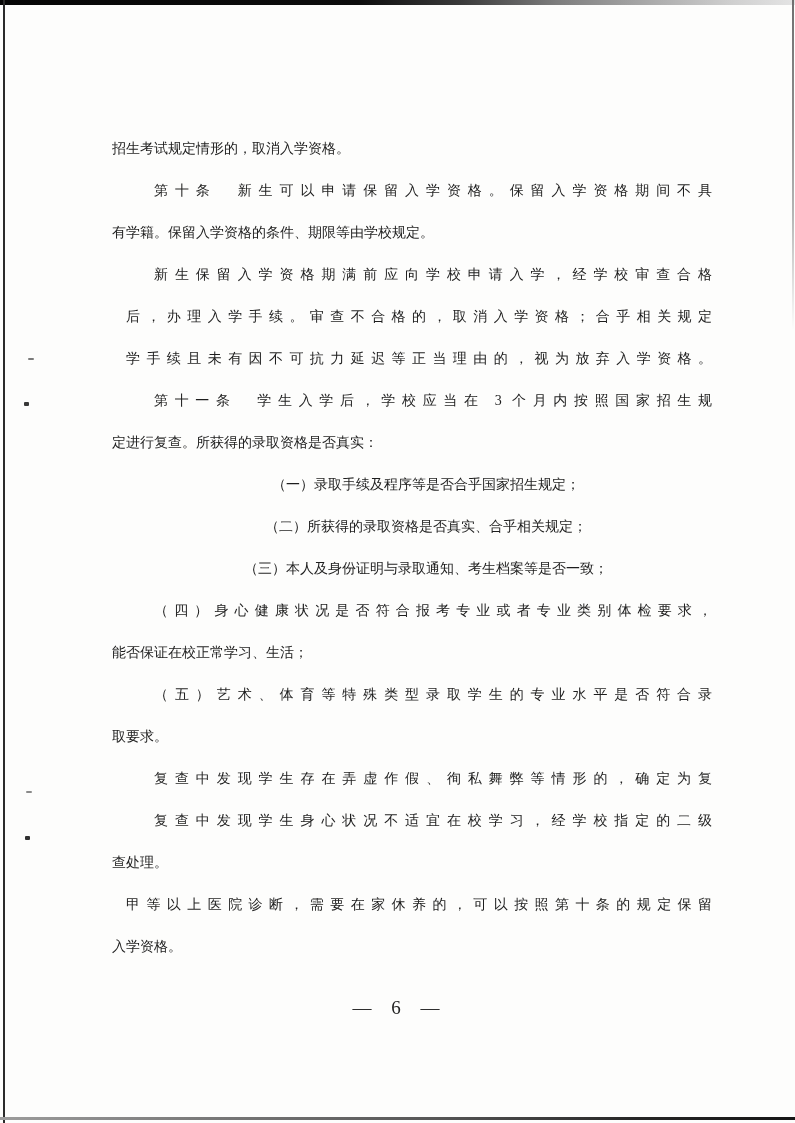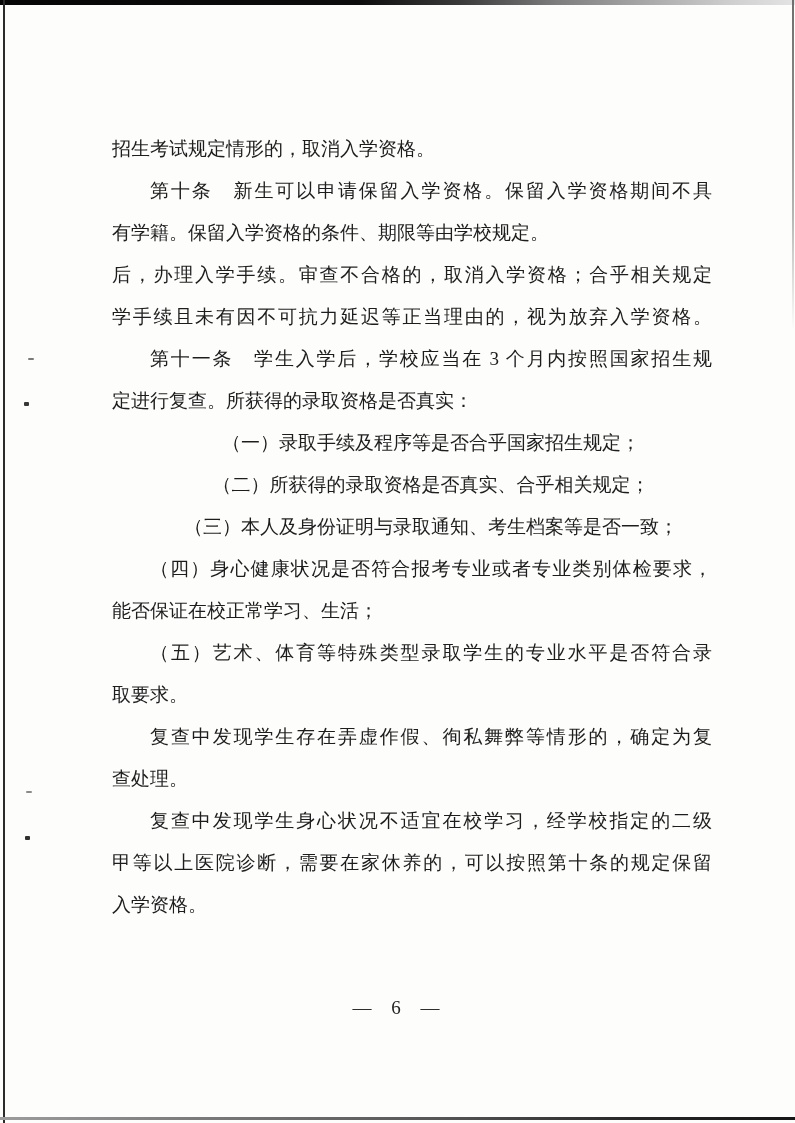--- a/index.html
+++ b/index.html
@@ -34,26 +34,26 @@
   .speck-2 { left: 24px; top: 402px; width: 5px; height: 4px; background: #383838; }
   .speck-3 { left: 26px; top: 791px; width: 6px; height: 2px; background: #8a8a8a; }
   .speck-4 { left: 25px; top: 836px; width: 5px; height: 4px; background: #303030; }
 
   .text-block {
     position: absolute;
     left: 112px;
     top: 128px;
     width: 600px;
     color: #1d1d1d;
-    font-size: 19px;
+    font-size: 14px;
     line-height: 42px;
   }
   .line { min-height: 42px; }
   .line.indent { text-indent: 2em; text-align: center; }
-  .line.fill { text-align: justify; text-align-last: justify; }
+  .line.fill { text-align: justify; text-align-last: justify; margin-left: 14px; }
 
   .page-number {
     position: absolute;
     top: 997px;
     left: 0;
     width: 100%;
     text-align: center;
     font-size: 19px;
     color: #242424;
     letter-spacing: 3px;
@@ -71,32 +71,33 @@
 
   <div class="speck speck-1"></div>
   <div class="speck speck-2"></div>
   <div class="speck speck-3"></div>
   <div class="speck speck-4"></div>
 
   <div class="text-block" id="lines">
       <div class="line">招生考试规定情形的，取消入学资格。</div>
       <div class="line indent fill">第十条　新生可以申请保留入学资格。保留入学资格期间不具</div>
       <div class="line">有学籍。保留入学资格的条件、期限等由学校规定。</div>
+      <div class="line indent fill">新生保留入学资格期满前应向学校申请入学，经学校审查合格</div>
       <div class="line fill">后，办理入学手续。审查不合格的，取消入学资格；合乎相关规定</div>
       <div class="line fill">学手续且未有因不可抗力延迟等正当理由的，视为放弃入学资格。</div>
       <div class="line indent fill">第十一条　学生入学后，学校应当在 3 个月内按照国家招生规</div>
       <div class="line">定进行复查。所获得的录取资格是否真实：</div>
       <div class="line indent">（一）录取手续及程序等是否合乎国家招生规定；</div>
       <div class="line indent">（二）所获得的录取资格是否真实、合乎相关规定；</div>
       <div class="line indent">（三）本人及身份证明与录取通知、考生档案等是否一致；</div>
       <div class="line indent fill">（四）身心健康状况是否符合报考专业或者专业类别体检要求，</div>
       <div class="line">能否保证在校正常学习、生活；</div>
       <div class="line indent fill">（五）艺术、体育等特殊类型录取学生的专业水平是否符合录</div>
       <div class="line">取要求。</div>
       <div class="line indent fill">复查中发现学生存在弄虚作假、徇私舞弊等情形的，确定为复</div>
+      <div class="line indent fill">复查中发现学生身心状况不适宜在校学习，经学校指定的二级</div>
       <div class="line">查处理。</div>
-      <div class="line indent fill">复查中发现学生身心状况不适宜在校学习，经学校指定的二级</div>
       <div class="line fill">甲等以上医院诊断，需要在家休养的，可以按照第十条的规定保留</div>
       <div class="line">入学资格。</div>
     </div>
 
   <div class="page-number">— 6 —</div>
 </div>
 
 </body></html>

